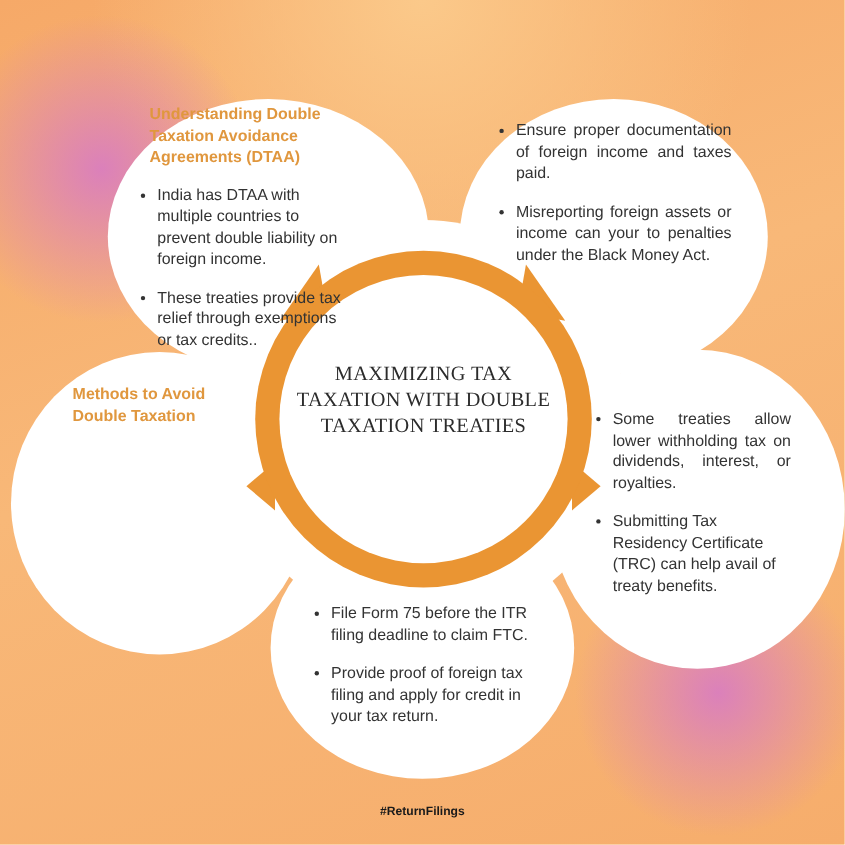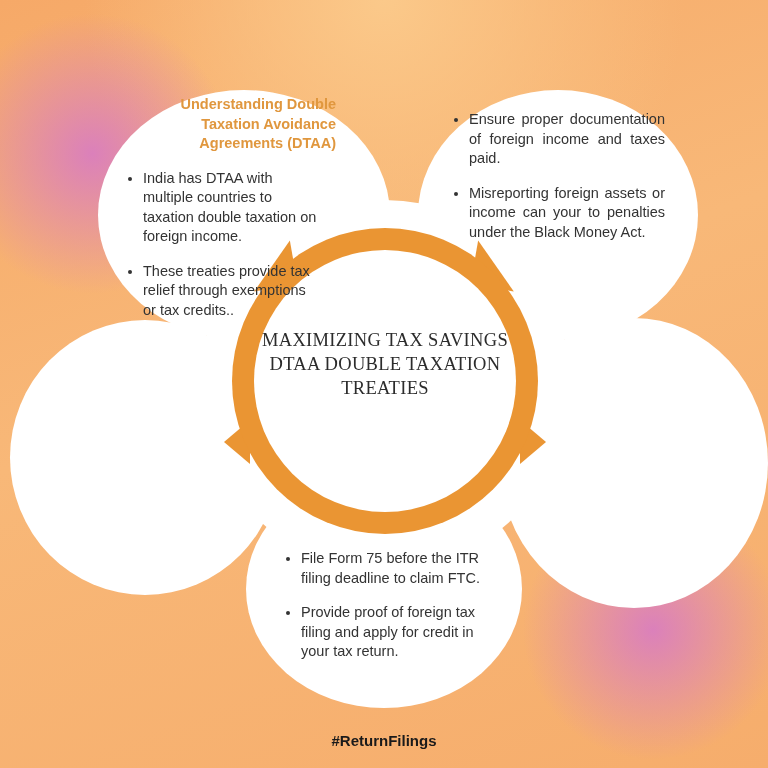--- a/index.html
+++ b/index.html
@@ -11,25 +11,25 @@
       radial-gradient(circle at 50% 0%, #fbc98a 0, rgba(251,201,138,0) 300px),
       linear-gradient(160deg, #f6a968 0%, #f8b878 45%, #f6ad6c 100%);
   }
   .petal { position:absolute; background:#ffffff; border-radius:50%; }
   .ring { position:absolute; left:232px; top:228px; width:306px; height:306px; border-radius:50%; background:#ea9533; }
   .ring-inner { position:absolute; left:254px; top:250px; width:262px; height:262px; border-radius:50%; background:#ffffff; }
   .spike { position:absolute; width:0; height:0; border-style:solid; }
   .center-title { position:absolute; left:262px; top:328px; width:246px; text-align:center;
     font-family:"Liberation Serif", serif; font-size:18.5px; line-height:24px; color:#2c2c2c; letter-spacing:0.3px; }
   .block { position:absolute; color:#333333; font-size:14.5px; line-height:19.5px; }
-  .block h3 { margin:0; color:#e0973e; font-size:14.5px; line-height:19.5px; text-align:right; font-weight:bold; }
+  .block h3 { margin:0; color:#e0973e; font-size:14.5px; line-height:19.5px; text-align:left; font-weight:bold; }
   .block ul { margin:0; padding:0 0 0 22px; }
   .block li { margin:15px; padding:0; }
   .justify li { text-align:justify; }
-  .footer { position:absolute; left:0; width:768px; top:732px; text-align:center; font-weight:bold; font-size:15px; color:#1a1a1a; }
+  .footer { position:absolute; left:0; width:768px; top:732px; text-align:center; font-weight:bold; font-size:11px; color:#1a1a1a; }
 </style>
 </head>
 <body>
 
 <div class="bg"></div>
 
 <div class="petal" style="left:98px; top:90px; width:292px; height:250px;"></div>
 <div class="petal" style="left:418px; top:90px; width:280px; height:250px;"></div>
 <div class="petal" style="left:10px; top:320px; width:270px; height:275px;"></div>
 <div class="petal" style="left:500px; top:318px; width:268px; height:290px;"></div>
@@ -37,41 +37,46 @@
 <div class="petal" style="left:200px; top:200px; width:370px; height:370px;"></div>
 
 <div class="spike" style="left:250px; top:244px; border-width:0 0 44px 44px; border-color:transparent transparent #ea9533 transparent; transform:rotate(-10deg);"></div>
 <div class="spike" style="left:474px; top:244px; border-width:0 44px 44px 0; border-color:transparent transparent #ea9533 transparent; transform:rotate(10deg);"></div>
 <div class="spike" style="left:224px; top:420px; border-width:22px 26px 22px 0; border-color:transparent #ea9533 transparent transparent;"></div>
 <div class="spike" style="left:520px; top:420px; border-width:22px 0 22px 26px; border-color:transparent transparent transparent #ea9533;"></div>
 
 <div class="ring"></div>
 <div class="ring-inner"></div>
 
-<div class="center-title">MAXIMIZING TAX SAVINGS DTAA DOUBLE TAXATION TREATIES</div>
+<div class="center-title">MAXIMIZING TAX TAXATION WITH DOUBLE TAXATION TREATIES</div>
 
 <div class="block" style="left:106px; top:95px; width:230px;">
   <h3 style="padding-left:30px;">Understanding Double Taxation Avoidance Agreements (DTAA)</h3>
   <ul>
-    <li>India has DTAA with multiple countries to taxation double taxation on foreign income.</li>
+    <li>India has DTAA with multiple countries to prevent double liability on foreign income.</li>
     <li>These treaties provide tax relief through exemptions or tax credits..</li>
   </ul>
 </div>
 
 <div class="block justify" style="left:432px; top:95px; width:248px;">
   <ul>
     <li>Ensure proper documentation of foreign income and taxes paid.</li>
     <li>Misreporting foreign assets or income can your to penalties under the Black Money Act.</li>
   </ul>
 </div>
 
 <div class="block" style="left:66px; top:350px; width:170px;">
+  <h3 style="width:140px;">Methods to Avoid Double Taxation</h3>
 </div>
 
 <div class="block justify" style="left:520px; top:357px; width:214px;">
+  <ul>
+    <li>Some treaties allow lower withholding tax on dividends, interest, or royalties.</li>
+    <li style="text-align:left;">Submitting Tax Residency Certificate (TRC) can help avail of treaty benefits.</li>
+  </ul>
 </div>
 
 <div class="block" style="left:264px; top:534px; width:232px;">
   <ul>
     <li>File Form 75 before the ITR filing deadline to claim FTC.</li>
     <li>Provide proof of foreign tax filing and apply for credit in your tax return.</li>
   </ul>
 </div>
 
 <div class="footer">#ReturnFilings</div>

